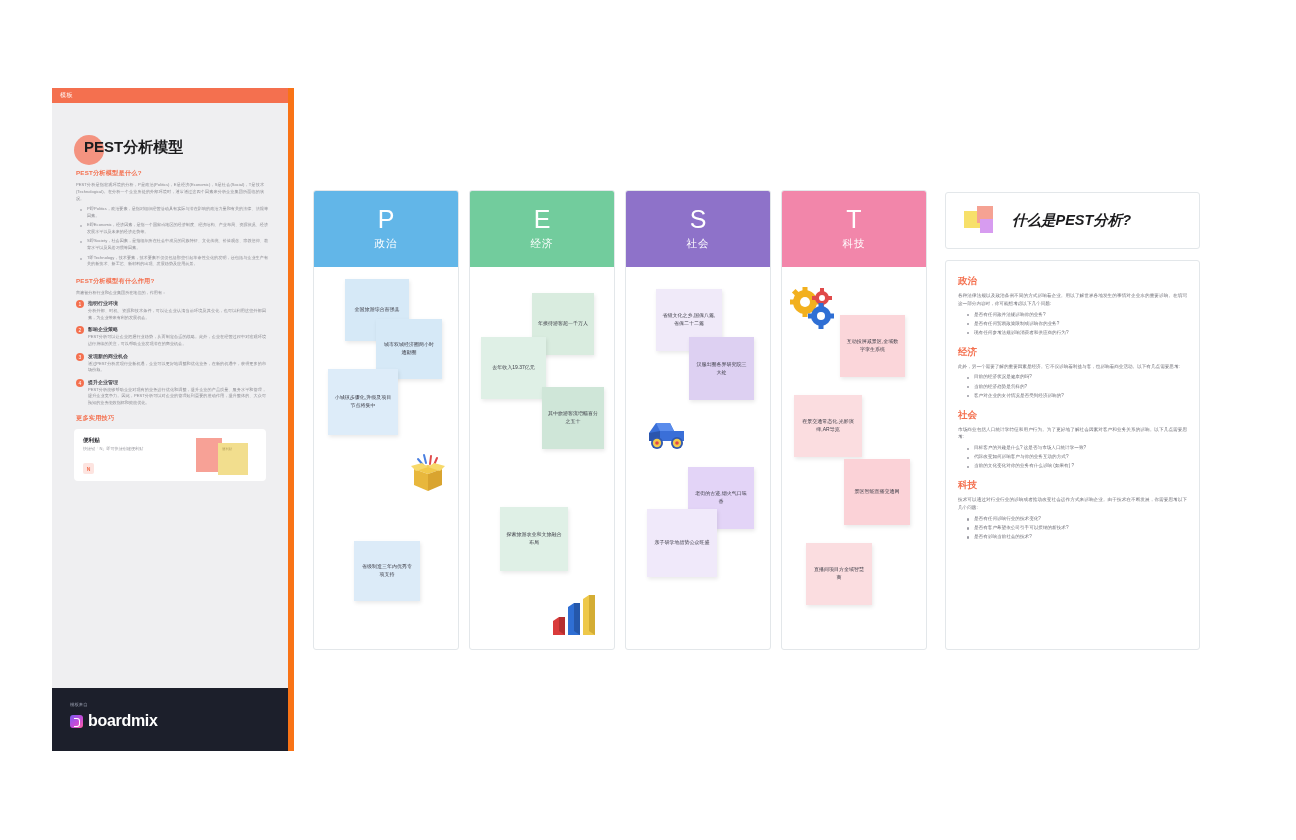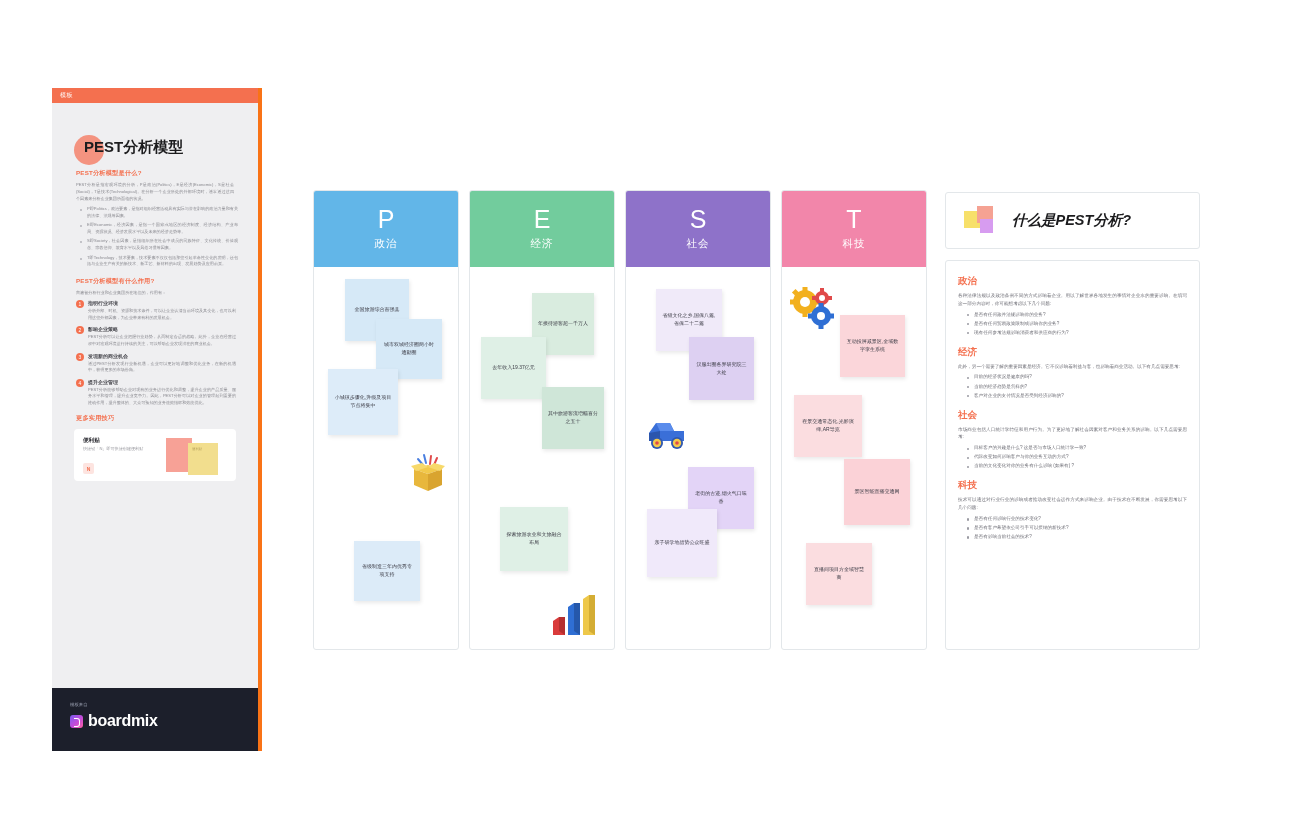--- a/index.html
+++ b/index.html
@@ -16,23 +16,23 @@
     position:absolute; left:0; top:0; width:1296px; height:840px;
     background:#ffffff;
   }
   #canvas-area {
     position:absolute; left:265px; top:0; width:1031px; height:760px;
     background:#ffffff;
   }
 
   
   #template-card {
-    position:absolute; left:52px; top:88px; width:210px; height:663px;
+    position:absolute; left:52px; top:88px; width:242px; height:663px;
     background:#a16207;
-    border-right:4px solid #f97316;
+    border-right:6px solid #f97316;
     overflow:hidden;
   }
   #tpl-topbar {
     height:15px; background:#f4704f; width:100%;
     display:flex; align-items:center; padding-left:8px;
   }
   #tpl-topbar span { color:#fff; font-size:6px; letter-spacing:.5px; }
 
   #tpl-body { padding:18px 0 0 0; position:relative; height:585px; background:#efeff1;}
 

